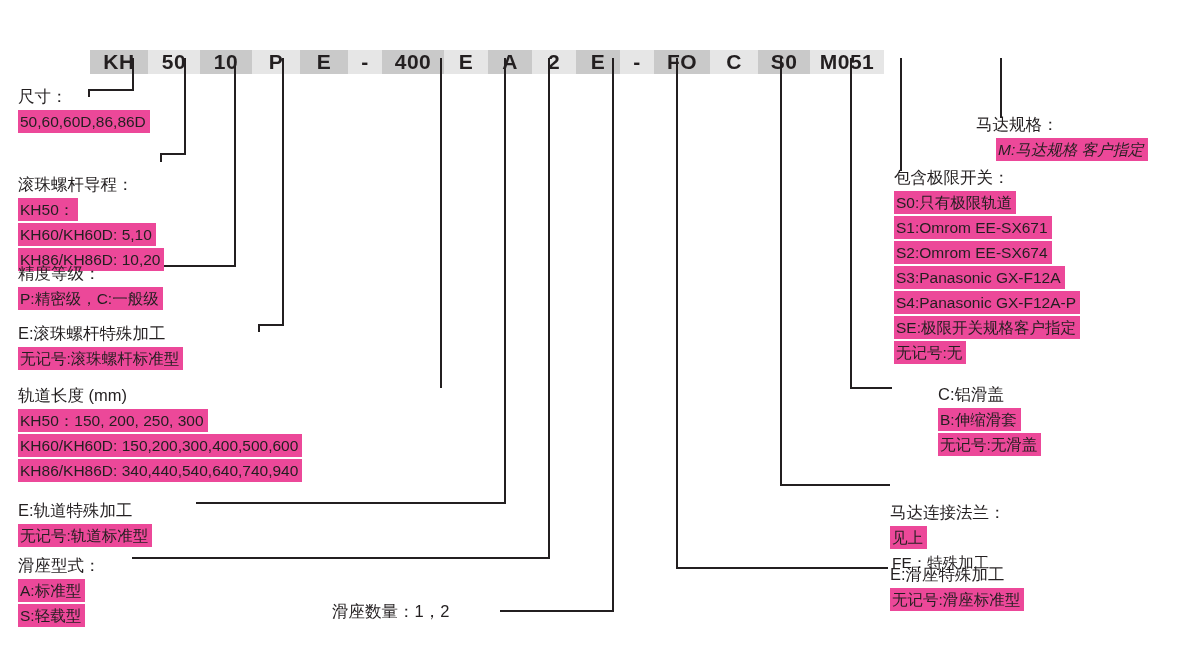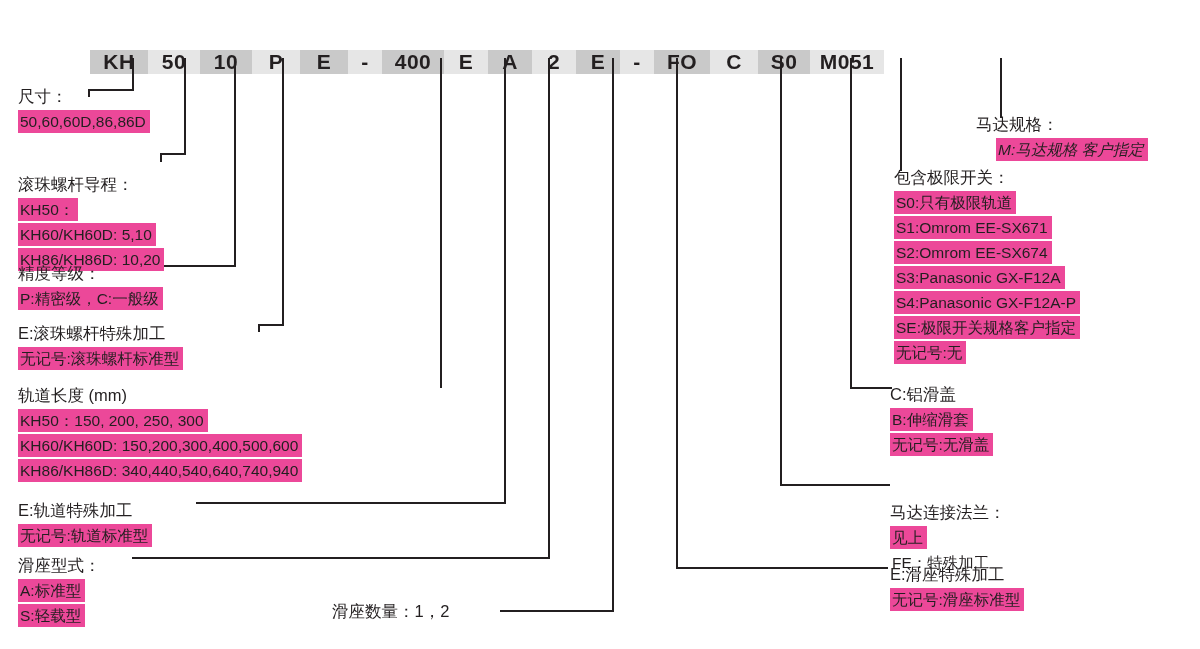--- a/index.html
+++ b/index.html
@@ -249,21 +249,21 @@
       <span class="hl">S4:Panasonic GX-F12A-P</span>
     </div>
     <div class="row">
       <span class="hl">SE:极限开关规格客户指定</span>
     </div>
     <div class="row">
       <span class="hl">无记号:无</span>
     </div>
   </div>
 
-  <div class="block" style="left:890px; top:383px;">
+  <div class="block" style="left:938px; top:383px;">
     <div class="title">C:铝滑盖</div>
     <div class="row">
       <span class="hl">B:伸缩滑套</span>
     </div>
     <div class="row">
       <span class="hl">无记号:无滑盖</span>
     </div>
   </div>
 
   <div class="block" style="left:890px; top:480px;margin-top:21px;">

